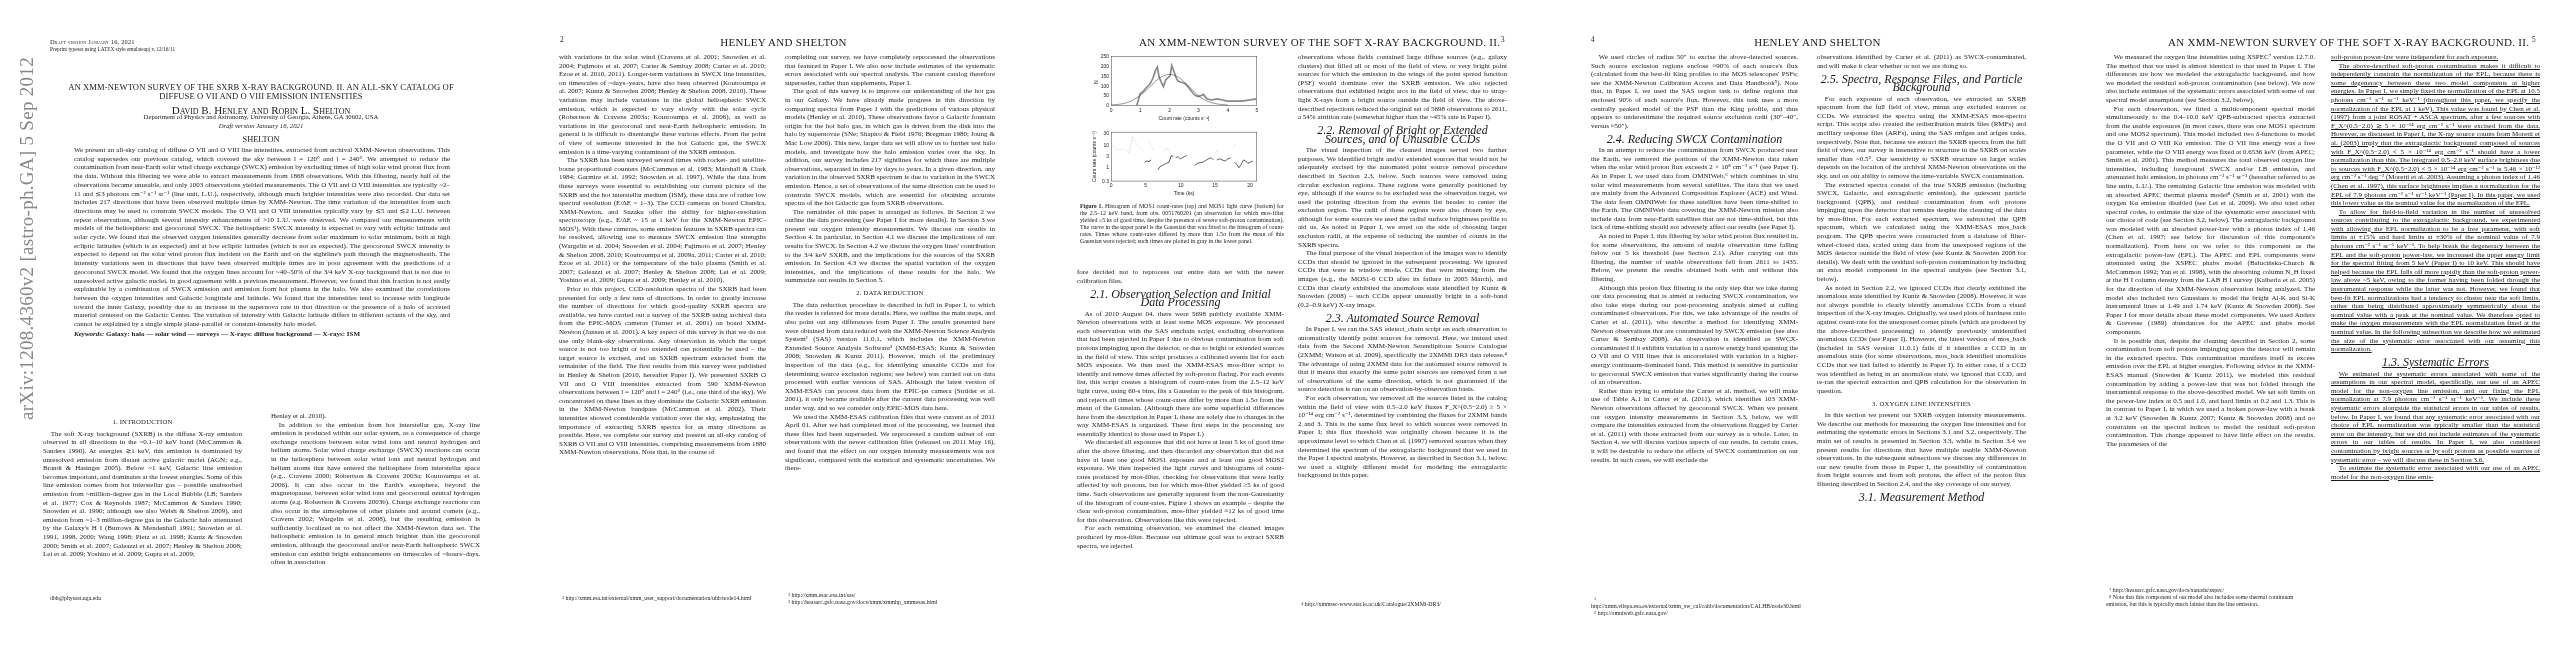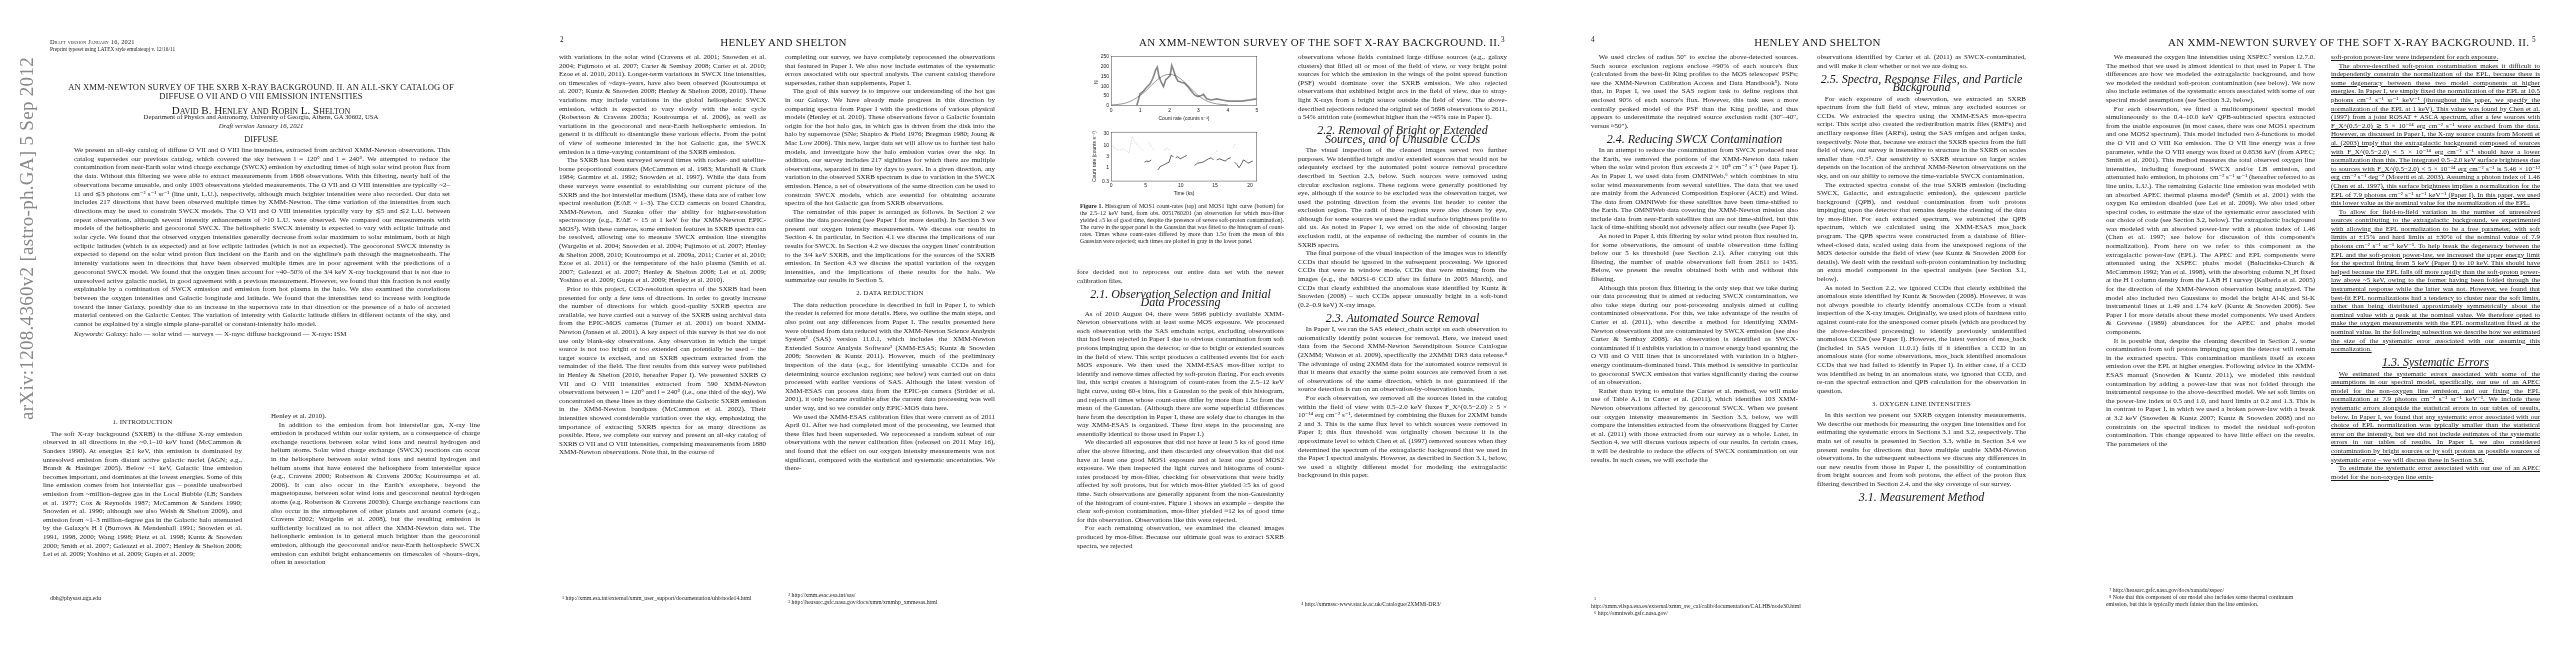--- a/index.html
+++ b/index.html
@@ -41,24 +41,24 @@
   <div class="preprint" style="left:50px;top:46px;">Preprint typeset using LATEX style emulateapj v. 12/16/11</div>
 
   <div class="title" style="left:47px;top:83px;width:428px;">
     <div>AN XMM-NEWTON SURVEY OF THE SXRB X-RAY BACKGROUND. II. AN ALL-SKY CATALOG OF</div>
     <div>DIFFUSE O VII AND O VIII EMISSION INTENSITIES</div>
   </div>
   <div class="authors" style="left:47px;top:104px;width:428px;">David B. Henley and Robin L. Shelton</div>
   <div class="affil" style="left:47px;top:113px;width:428px;">Department of Physics and Astronomy, University of Georgia, Athens, GA 30602, USA</div>
   <div class="draftdate" style="left:47px;top:122px;width:428px;">Draft version January 16, 2021</div>
 
-  <div class="abstract-h" style="left:47px;top:135px;width:428px;">DIFFUSE</div>
+  <div class="abstract-h" style="left:47px;top:135px;width:428px;">SHELTON</div>
   <div class="abstract" style="left:74px;top:146px;width:376px;">
     <p>We present an all-sky catalog of diffuse O VII and O VIII line intensities, extracted from archival XMM-Newton observations. This catalog supersedes our previous catalog, which covered the sky between l = 120° and l = 240°. We attempted to reduce the contamination from near-Earth solar wind charge exchange (SWCX) emission by excluding times of high solar wind proton flux from the data. Without this filtering we were able to extract measurements from 1868 observations. With this filtering, nearly half of the observations became unusable, and only 1003 observations yielded measurements. The O VII and O VIII intensities are typically ~2–11 and ≲3 photons cm⁻² s⁻¹ sr⁻¹ (line unit, L.U.), respectively, although much brighter intensities were also recorded. Our data set includes 217 directions that have been observed multiple times by XMM-Newton. The time variation of the intensities from such directions may be used to constrain SWCX models. The O VII and O VIII intensities typically vary by ≲5 and ≲2 L.U. between repeat observations, although several intensity enhancements of &gt;10 L.U. were observed. We compared our measurements with models of the heliospheric and geocoronal SWCX. The heliospheric SWCX intensity is expected to vary with ecliptic latitude and solar cycle. We found that the observed oxygen intensities generally decrease from solar maximum to solar minimum, both at high ecliptic latitudes (which is as expected) and at low ecliptic latitudes (which is not as expected). The geocoronal SWCX intensity is expected to depend on the solar wind proton flux incident on the Earth and on the sightline's path through the magnetosheath. The intensity variations seen in directions that have been observed multiple times are in poor agreement with the predictions of a geocoronal SWCX model. We found that the oxygen lines account for ~40–50% of the 3/4 keV X-ray background that is not due to unresolved active galactic nuclei, in good agreement with a previous measurement. However, we found that this fraction is not easily explainable by a combination of SWCX emission and emission from hot plasma in the halo. We also examined the correlations between the oxygen intensities and Galactic longitude and latitude. We found that the intensities tend to increase with longitude toward the inner Galaxy, possibly due to an increase in the supernova rate in that direction or the presence of a halo of accreted material centered on the Galactic Center. The variation of intensity with Galactic latitude differs in different octants of the sky, and cannot be explained by a single simple plane-parallel or constant-intensity halo model.</p>
-    <p style="margin-top:1.1px;"><i>Keywords:</i> <span>Galaxy: halo — solar wind — surveys — X-rays: diffuse background — X-rays: ISM</span></p>
+    <p style="margin-top:1.1px;font-weight:bold;"><i>Keywords:</i> <span>Galaxy: halo — solar wind — surveys — X-rays: diffuse background — X-rays: ISM</span></p>
   </div>
 
   <div class="col" style="left:43px;top:414px;width:199px;">
     <div class="sec">1. INTRODUCTION</div>
     <p>The soft X-ray background (SXRB) is the diffuse X-ray emission observed in all directions in the ~0.1–10 keV band (McCammon &amp; Sanders 1990). At energies ≳1 keV, this emission is dominated by unresolved emission from distant active galactic nuclei (AGN; e.g., Brandt &amp; Hasinger 2005). Below ~1 keV, Galactic line emission becomes important, and dominates at the lowest energies. Some of this line emission comes from hot interstellar gas – possible unabsorbed emission from ~million-degree gas in the Local Bubble (LB; Sanders et al. 1977; Cox &amp; Reynolds 1987; McCammon &amp; Sanders 1990; Snowden et al. 1990; although see also Welsh &amp; Shelton 2009), and emission from ~1–3 million-degree gas in the Galactic halo attenuated by the Galaxy's H I (Burrows &amp; Mendenhall 1991; Snowden et al. 1991, 1998, 2000; Wang 1998; Pietz et al. 1998; Kuntz &amp; Snowden 2000; Smith et al. 2007; Galeazzi et al. 2007; Henley &amp; Shelton 2008; Lei et al. 2009; Yoshino et al. 2009; Gupta et al. 2009;</p>
   </div>
   <div class="email" style="left:50px;top:595px;">dbh@physast.uga.edu</div>
 
   <div class="col" style="left:271px;top:412px;width:209px;">
     <p class="noind">Henley et al. 2010).</p>

